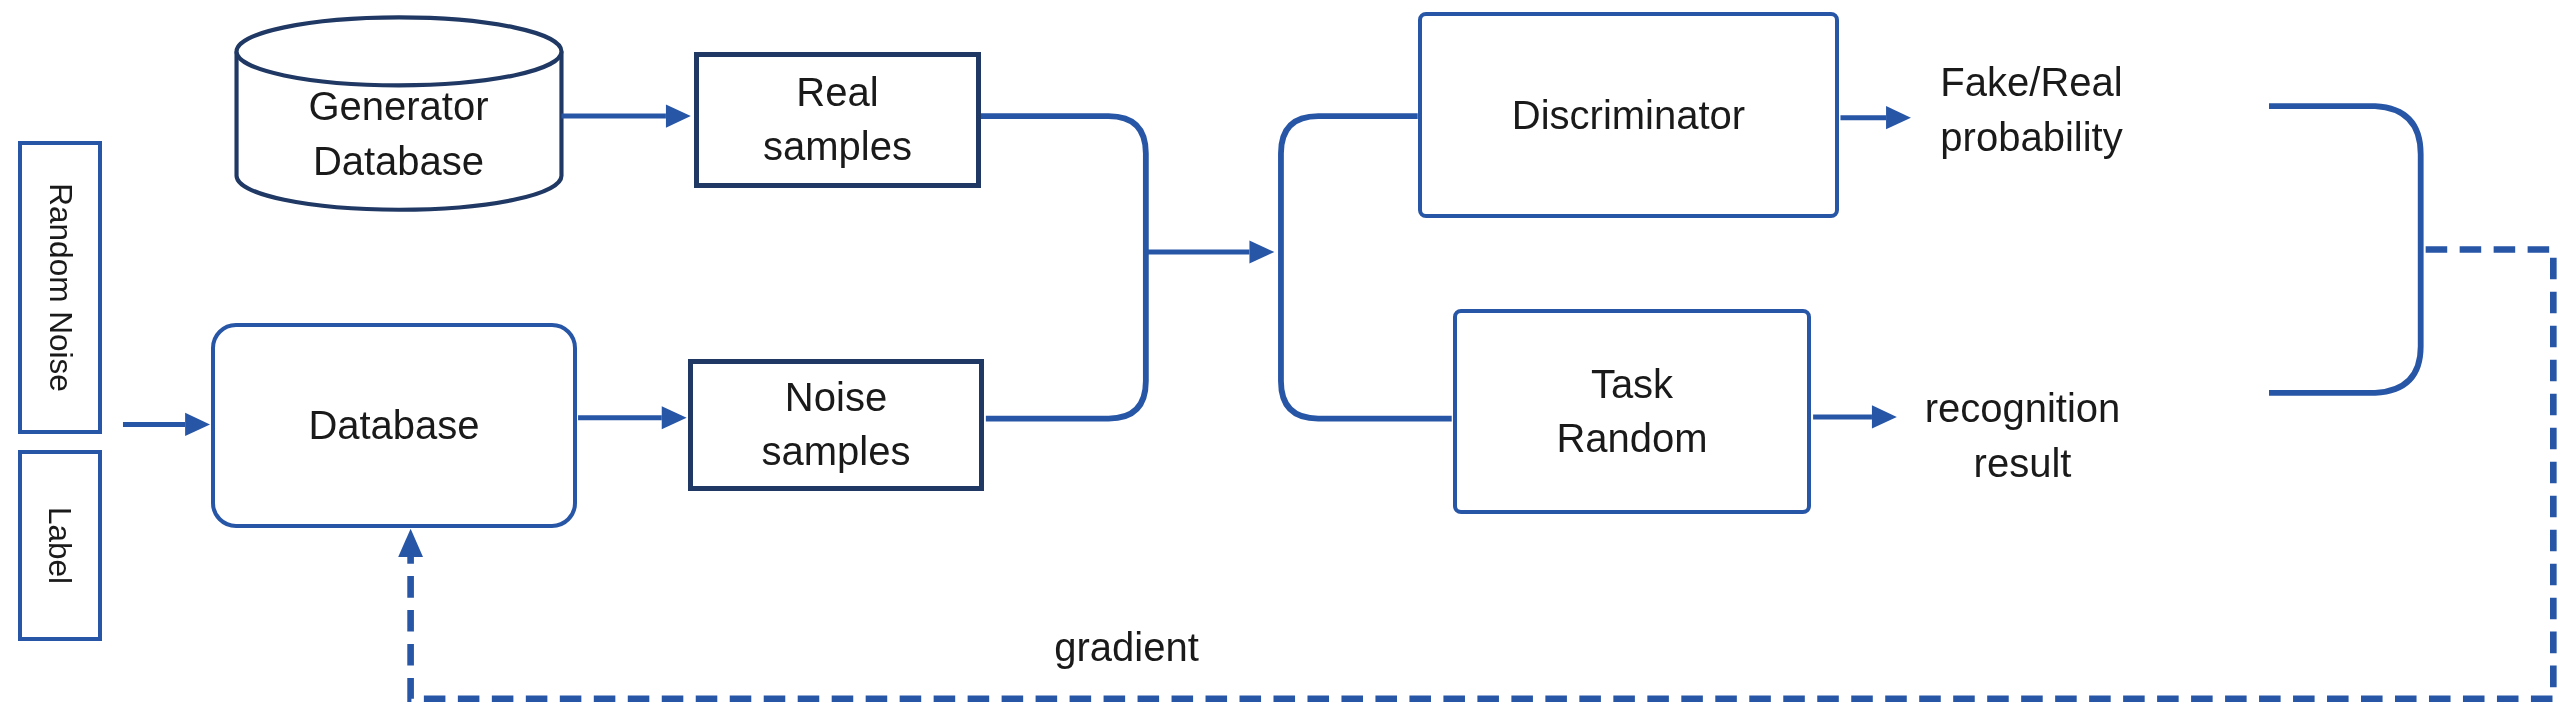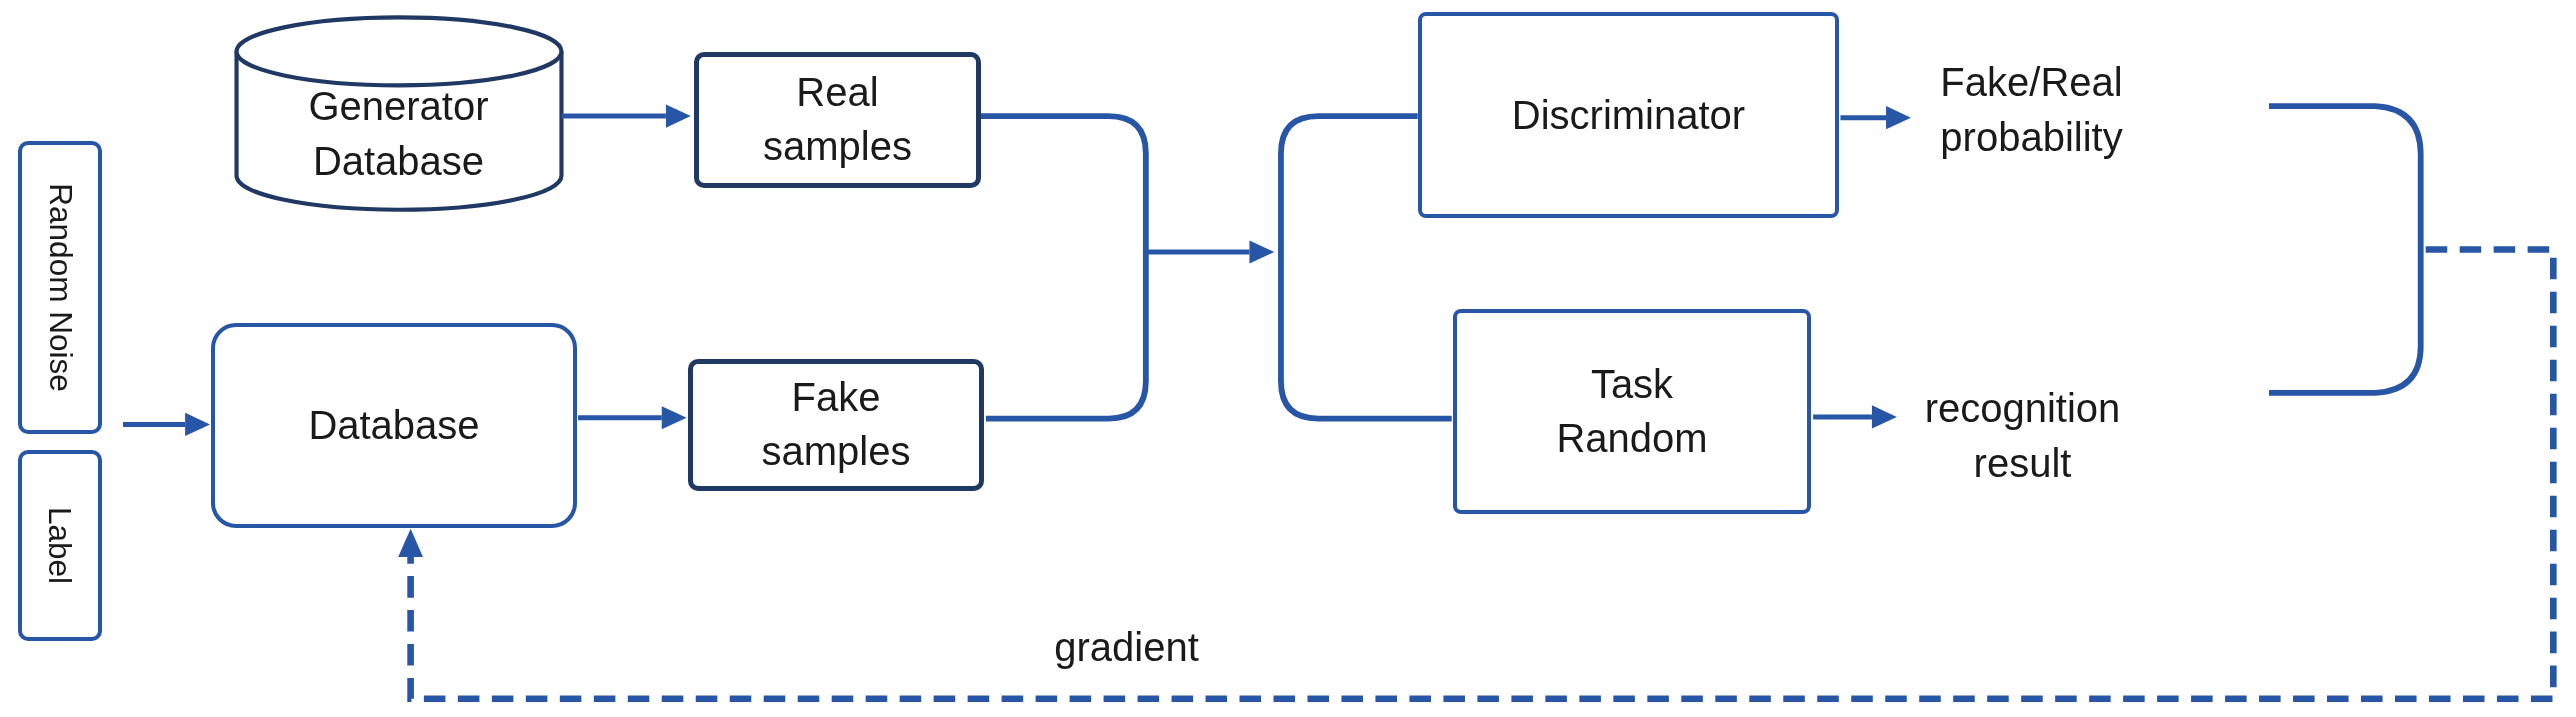--- a/index.html
+++ b/index.html
@@ -9,21 +9,21 @@
     background:#ffffff;
     font-family:"Liberation Sans", sans-serif;
     color:#1a1a1a;
     overflow:hidden;
   }
   #connector-layer{position:absolute;left:0;top:0;width:2576px;height:717px;}
   .node{
     position:absolute;
     box-sizing:border-box;
     background:#ffffff;
-    display:flex;align-items:center;justify-content:center;border-radius:10px;
+    display:flex;align-items:center;justify-content:center;
   }
   .rounded{
     border:4.1px solid #2856A6;
     border-radius:8px;
   }
   .rect-navy{
     border:5px solid #1F3864;
   }
   .rect-blue{
     border:4.1px solid #2856A6;
@@ -120,21 +120,21 @@
 
   <div class="node rounded" style="left:211px;top:323px;width:366px;height:205px;border-radius:25px;">
     <span class="node-label nowrap">Database</span>
   </div>
 
   <div class="node rect-navy" style="left:694px;top:52px;width:287px;height:136px;">
     <span class="node-label wrap-220">Real samples</span>
   </div>
 
   <div class="node rect-navy" style="left:688px;top:359px;width:296px;height:132px;">
-    <span class="node-label wrap-220">Fake samples</span>
+    <span class="node-label wrap-220">Noise samples</span>
   </div>
 
   <div class="node rounded" style="left:1418px;top:12.4px;width:421px;height:206px;">
     <span class="node-label nowrap">Discriminator</span>
   </div>
 
   <div class="node rounded" style="left:1453px;top:309px;width:358px;height:205px;">
     <span class="node-label wrap-260">Task Random</span>
   </div>
 

